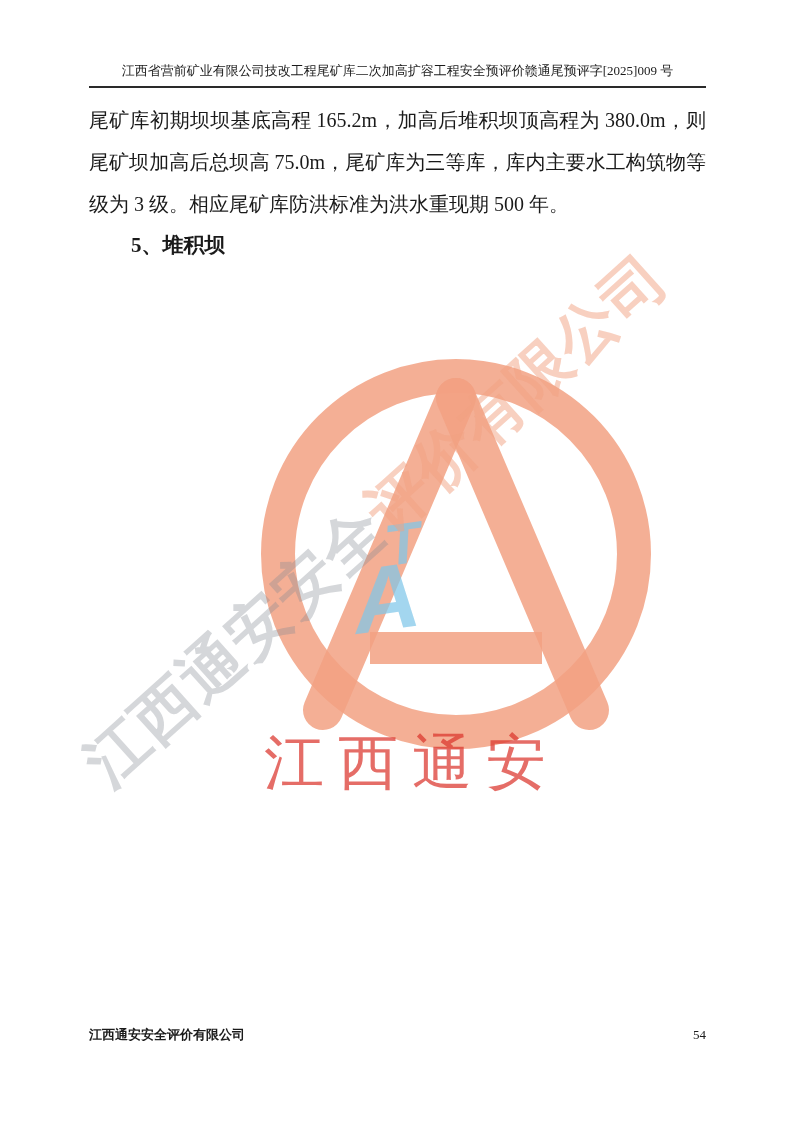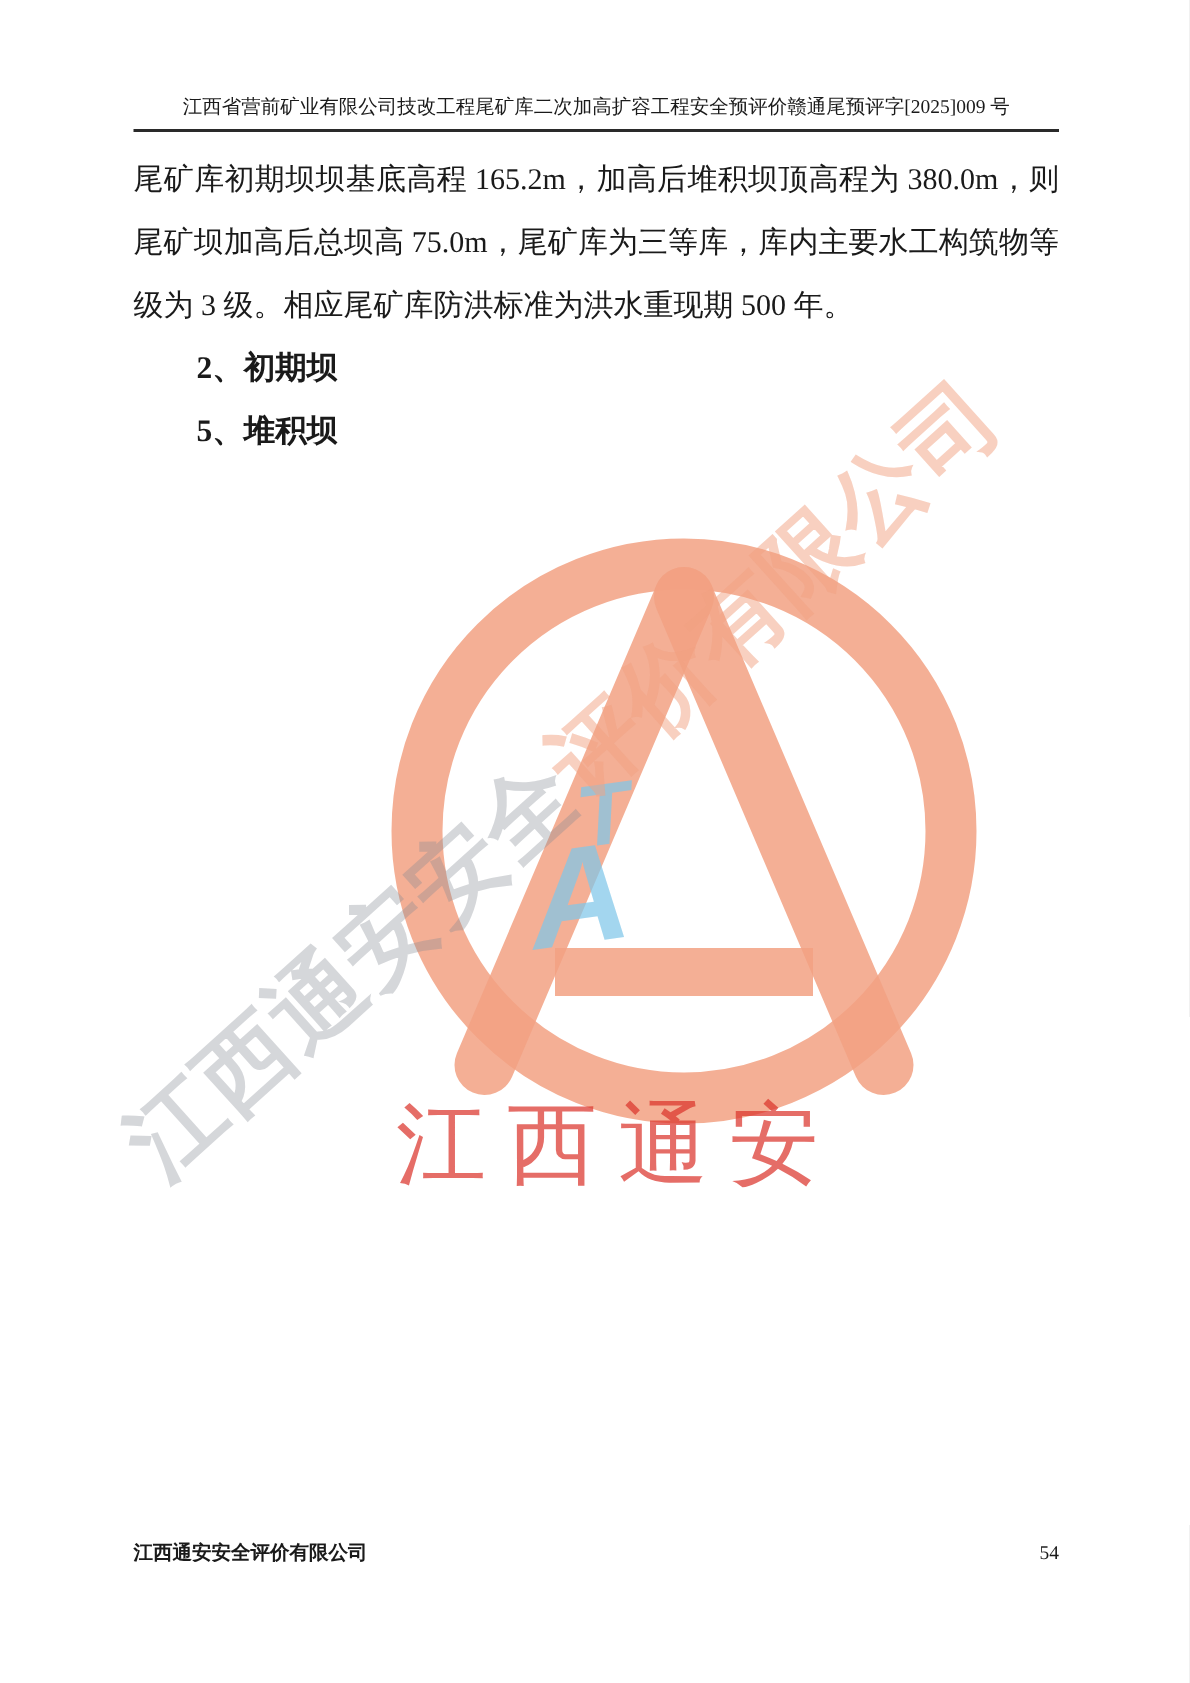--- a/index.html
+++ b/index.html
@@ -94,21 +94,20 @@
     <div class="stamp-red">江西通安</div>
   </div>
 
   <div class="header">
     <span>江西省营前矿业有限公司技改工程尾矿库二次加高扩容工程安全预评价</span>
     <span>赣通尾预评字[2025]009 号</span>
   </div>
 
   <div class="content">
     <p>尾矿库初期坝坝基底高程 165.2m，加高后堆积坝顶高程为 380.0m，则尾矿坝加高后总坝高 75.0m，尾矿库为三等库，库内主要水工构筑物等级为 3 级。相应尾矿库防洪标准为洪水重现期 500 年。</p>
-    <h3>2、初期坝</h3>
     <h3>5、堆积坝</h3>
   </div>
 
   <div class="footer">
     <span class="company">江西通安安全评价有限公司</span>
     <span class="pagenum">54</span>
   </div>
 
 </div>
 

